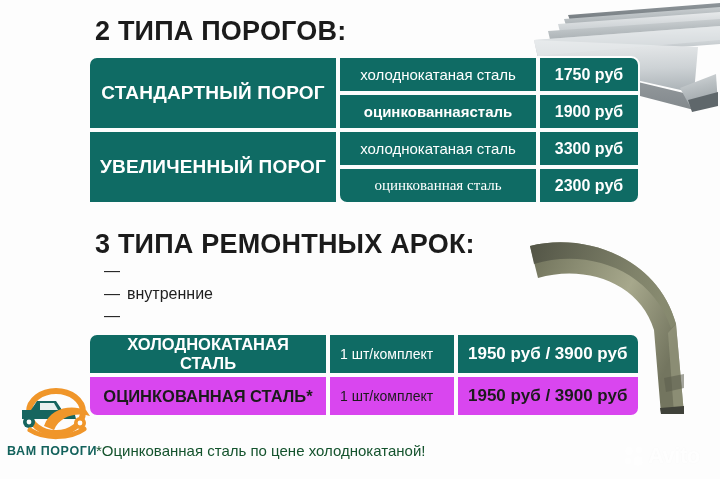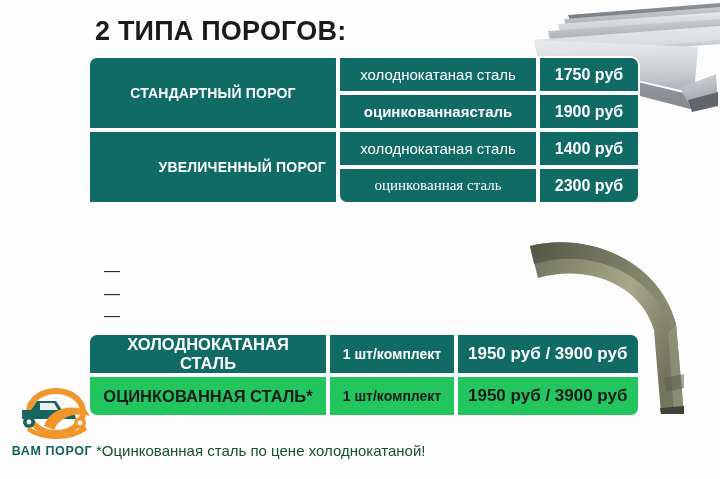--- a/index.html
+++ b/index.html
@@ -47,42 +47,42 @@
   .price-table td {
     color:#ffffff;
     vertical-align:middle;
     padding:0 10px;
   }
 
   
   #table-sills { left:88px; top:56px; width:552px; }
   #table-sills td { background:#0f6b64; border:2px solid #fdfdfd; }
   #table-sills .cat-cell {
-    width:250px; font-size:14px; font-weight:bold;
+    width:250px; font-size:19px; font-weight:bold;
     text-align:center; letter-spacing:.2px;
   }
   #table-sills .mat-cell {
     width:200px; font-size:15px; text-align:center; font-weight:normal;
   }
   #table-sills .price-cell {
     width:102px; font-size:16px; font-weight:bold; text-align:center;margin-top:44px;
   }
   #table-sills tr:first-child td:first-child { border-top-left-radius:9px; }
   #table-sills tr:first-child td:last-child  { border-top-right-radius:9px; }
   #table-sills tr:last-child  td:first-child { border-bottom-left-radius:9px;font-family:Liberation Serif, serif; }
   #table-sills tr:last-child  td:last-child  { border-bottom-right-radius:9px; }
   #table-sills td.cat-cell.first { border-top-left-radius:9px; }
 
   
   #table-arches { left:88px; top:333px; width:552px; }
   #table-arches td { border:2px solid #fdfdfd; }
   #table-arches tr.row-cold td { background:#0f6b64; color:#ffffff; }
-  #table-arches tr.row-galv td { background:#22c55e; color:#1b1b1b; }
+  #table-arches tr.row-galv td { background:#d946ef; color:#1b1b1b; }
   #table-arches .a-name { width:240px; font-size:16.5px; font-weight:bold; text-align:center; }
-  #table-arches .a-qty  { width:128px; font-size:14px;   font-weight:bold; text-align:center; }
+  #table-arches .a-qty  { width:128px; font-size:14px;   font-weight:normal; }
   #table-arches .a-price{ width:184px; font-size:17px;   font-weight:bold; }
   #table-arches tr:first-child td:first-child { border-top-left-radius:9px; }
   #table-arches tr:first-child td:last-child  { border-top-right-radius:9px; }
   #table-arches tr:last-child  td:first-child { border-bottom-left-radius:9px; }
   #table-arches tr:last-child  td:last-child  { border-bottom-right-radius:9px; }
 
   
   #footnote {
     position:absolute; left:96px; top:442px;
     font-size:15px; color:#14532d; white-space:nowrap;
@@ -153,21 +153,21 @@
         <td class="mat-cell" style="height:37px;">холоднокатаная сталь</td>
         <td class="price-cell">1750 руб</td>
       </tr>
       <tr>
         <td class="mat-cell" style="height:37px;font-weight:bold;">оцинкованнаясталь</td>
         <td class="price-cell">1900 руб</td>
       </tr>
       <tr>
         <td class="cat-cell" rowspan="2" style="height:37px;text-align:right;">УВЕЛИЧЕННЫЙ ПОРОГ</td>
         <td class="mat-cell" style="height:37px;">холоднокатаная сталь</td>
-        <td class="price-cell">1400 руб</td>
+        <td class="price-cell">3300 руб</td>
       </tr>
       <tr>
         <td class="mat-cell" style="height:37px;">оцинкованная сталь</td>
         <td class="price-cell">2300 руб</td>
       </tr>
     </tbody>
   </table>
 
   <div class="photo" id="arch-photo">
     <svg width="222" height="180" viewBox="0 0 222 180">
@@ -184,27 +184,29 @@
         </linearGradient>
       </defs>
       <path d="M32,8 C88,-6 160,20 178,86 L186,176 L163,176 L156,92 C142,44 86,26 40,40 Z" fill="url(#ar1)"></path>
       <path d="M32,8 C88,-6 160,20 178,86 L173,90 C152,30 88,10 36,26 Z" fill="url(#ar2)" opacity=".85"></path>
       <path d="M178,86 L186,176 L176,176 L170,95 Z" fill="#9b9d82" opacity=".6"></path>
       <path d="M166,140 L186,136 L186,150 L168,154 Z" fill="#5b5d4c" opacity=".55"></path>
       <path d="M163,176 L186,176 L186,168 L162,170 Z" fill="#40423a"></path>
     </svg>
   </div>
 
+  <div class="heading" id="title-arches">3 ТИПА РЕМОНТНЫХ АРОК:</div>
 
   <div id="arch-types-list">
     <div class="bullet-row">
       <span class="dash">—</span>
     </div>
     <div class="bullet-row">
       <span class="dash">—</span>
+      <span>внутренние</span>
     </div>
     <div class="bullet-row">
       <span class="dash">—</span>
     </div>
   </div>
 
   <table class="price-table" id="table-arches">
     <tbody>
       <tr class="row-cold">
         <td class="a-name" style="height:42px;">ХОЛОДНОКАТАНАЯ СТАЛЬ</td>
@@ -226,21 +228,21 @@
       <ellipse cx="52" cy="26" rx="27" ry="21" fill="none" stroke="#f0962a" stroke-width="6"></ellipse>
       <path d="M18,33 L18,24 L27,24 L33,15 L52,15 L58,24 L70,25 L72,33 Z" fill="#16655f"></path>
       <path d="M36,17 L50,17 L54,24 L36,24 Z" fill="#ffffff" opacity=".9"></path>
       <circle cx="25" cy="36" r="6" fill="#16655f"></circle>
       <circle cx="25" cy="36" r="2.4" fill="#fdfdfd"></circle>
       <path d="M40,40 C46,22 66,18 82,24 L86,30 C72,26 56,30 50,44 Z" fill="#f0962a"></path>
       <circle cx="76" cy="37" r="6" fill="#f0962a"></circle>
       <circle cx="76" cy="37" r="2.4" fill="#fdfdfd"></circle>
       <path d="M26,44 C40,53 66,53 80,43" fill="none" stroke="#f0962a" stroke-width="5" stroke-linecap="round"></path>
     </svg>
-    <div id="logo-text">ВАМ ПОРОГ</div>
+    <div id="logo-text">ВАМ ПОРОГИ</div>
   </div>
 
   <div id="avito-watermark">
     <svg width="20" height="20" viewBox="0 0 20 20">
       <circle cx="5" cy="5" r="4" fill="#ffffff"></circle>
       <circle cx="15" cy="4" r="3" fill="#ffffff"></circle>
       <circle cx="4" cy="15" r="3" fill="#ffffff"></circle>
       <circle cx="14" cy="15" r="4.5" fill="#ffffff"></circle>
     </svg>
     <span class="avito-label">Avito</span>

